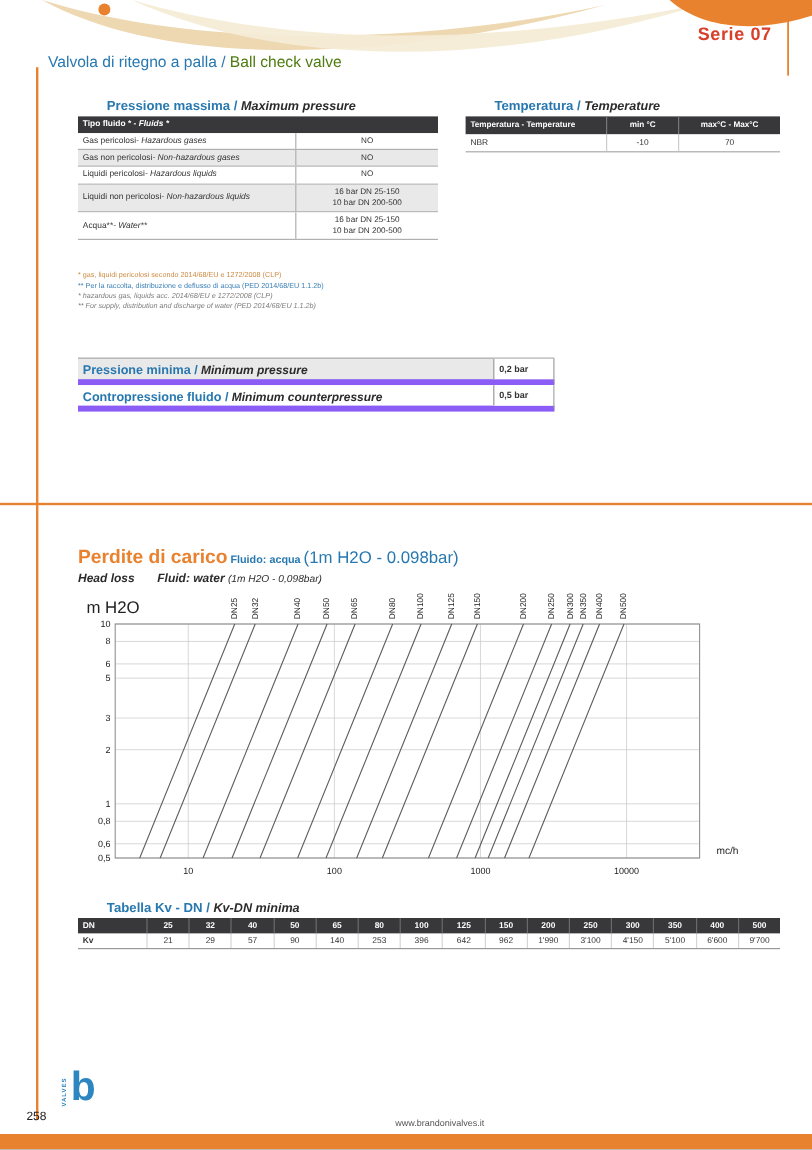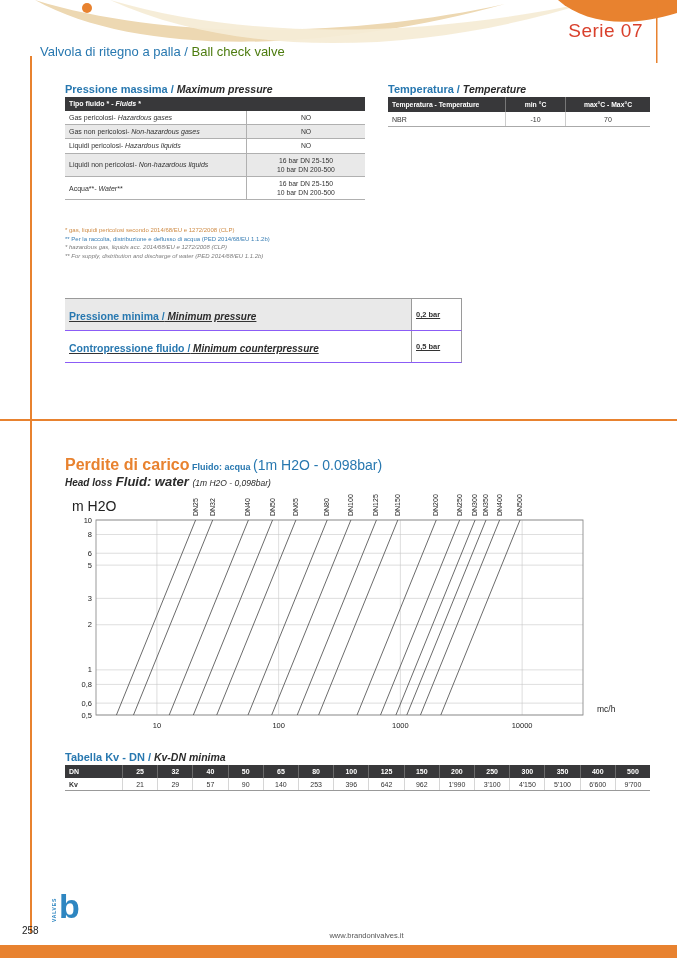--- a/index.html
+++ b/index.html
@@ -3,30 +3,30 @@
 <meta charset="utf-8">
 <style>
   * { margin:0; padding:0; box-sizing:border-box; }
   html,body { background:#9a9a9a; }
   body { font-family:"Liberation Sans", sans-serif; }
   .page { position:relative; width:677px; height:958px; background:#fff; overflow:hidden; margin:0 auto; color:#333; }
   .abs { position:absolute; }
 
   
   .header-deco { left:0; top:0; }
-  .serie { right:34px; top:20px; font-size:19px; font-weight:normal; color:#D9402C; letter-spacing:0.5px; }
+  .serie { right:34px; top:20px; font-size:15px; font-weight:bold; color:#D9402C; letter-spacing:0.5px; }
   .page-title { left:40px; top:44px; font-size:13px; white-space:nowrap; }
   .pt-it { color:#2878B0; font-weight:normal; }
   .pt-en { color:#4d7c0f; }
   .left-rule { left:30px; top:56px; width:2px; height:877px; background:#E8822F; }
   .orange-hr { left:0; top:419px; width:677px; height:2px; background:#E8822F; }
   .bottom-bar { left:0; bottom:0; width:677px; height:13px; background:#E8822F; }
 
   
-  .sec-title { white-space:nowrap; }
+  .sec-title { white-space:nowrap;margin-left:24px; }
   .st-it { color:#2878B0; font-weight:bold; font-size:11px; }
   .st-en { color:#2b2b2b; font-weight:bold; font-style:italic; font-size:10.5px; }
   .t-maxp { left:65px; top:79px; }
   .t-temp { left:388px; top:79px; }
   .t-kv   { left:65px; top:747px; }
 
   
   .maxp-table { left:65px; top:97px; width:300px; font-size:7px; }
   .mp-header { background:#38383A; color:#fff; height:14px; line-height:14px; padding-left:4px; font-weight:bold; }
   .mp-header .em { font-style:italic; }
@@ -47,35 +47,35 @@
   .temp-table { left:388px; top:97px; width:262px; font-size:7px; }
   .tt-header { display:flex; background:#38383A; color:#fff; font-weight:bold; height:15px; line-height:15px; font-size:6.8px; }
   .tt-row { display:flex; height:15px; line-height:15px; border-bottom:1px solid #aaa; background:#fff; }
   .tt-c1 { width:118px; padding-left:4px; border-right:1px solid #777; }
   .tt-c2 { width:60px; text-align:center; border-right:1px solid #777; }
   .tt-c3 { width:84px; text-align:center; }
   .tt-row .tt-c1, .tt-row .tt-c2 { border-right:1px solid #ccc; }
 
   
   .minp-box { left:65px; top:298px; width:397px; border-top:1px solid #9a9a9a; }
-  .minp-row { display:flex; height:32px; align-items:center; border-bottom:1px solid #8b5cf6; border-right:1px solid #9a9a9a; background:#fff;text-decoration:underline; }
+  .minp-row { display:flex; height:22px; align-items:center; border-bottom:5px solid #8b5cf6; border-right:1px solid #9a9a9a; background:#fff; }
   .minp-gray { background:#E9E9E9; }
   .minp-label { flex:1; padding-left:4px; white-space:nowrap; }
   .minp-it { color:#2878B0; font-weight:bold; font-size:10.5px; }
   .minp-en { color:#2b2b2b; font-weight:bold; font-style:italic; font-size:10px; }
   .minp-value { width:50px; align-self:stretch; display:flex; align-items:center; border-left:1px solid #9a9a9a; padding-left:4px; font-size:7.5px; font-weight:bold; background:#fff; }
 
   
   .hl-title1 { left:65px; top:456px; white-space:nowrap; }
   .hl-main { color:#E8822F; font-weight:bold; font-size:16px; }
   .hl-fluid { color:#2878B0; font-weight:bold; font-size:9px; }
   .hl-note { color:#2878B0; font-size:14px; }
   .hl-title2 { left:65px; top:472px; white-space:nowrap; font-style:italic; }
   .hl2-main { color:#2b2b2b; font-weight:bold; font-size:10px; }
-  .hl2-fluid { color:#2b2b2b; font-weight:bold; font-size:13px; }
+  .hl2-fluid { color:#2b2b2b; font-weight:bold; font-size:10px;padding-left:16px; }
   .hl2-note { color:#2b2b2b; font-size:8.5px; }
   .chart-svg { left:68px; top:492px; }
   .chart-ylabel { left:72px; top:498px; font-size:14px; color:#222; }
   .chart-xlabel { left:597px; top:704px; font-size:8.5px; color:#222; }
   .cgrid { stroke:#c8c8c8; stroke-width:0.6; }
   .cframe { fill:none; stroke:#8f8f8f; stroke-width:0.9; }
   .cdn { stroke:#5a5a5a; stroke-width:0.9; }
   .cdnlabel { font-size:7px; fill:#222; }
   .ctick { font-size:7.5px; fill:#222; }
   .cty { text-anchor:end; }

